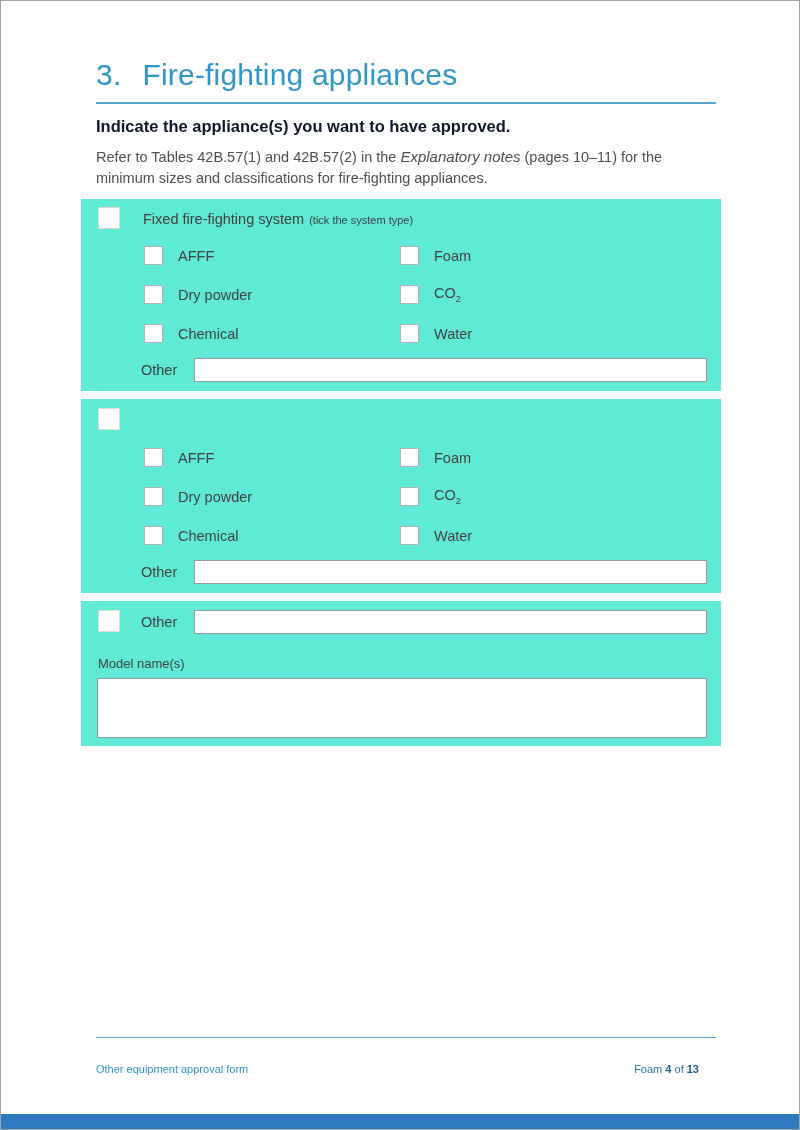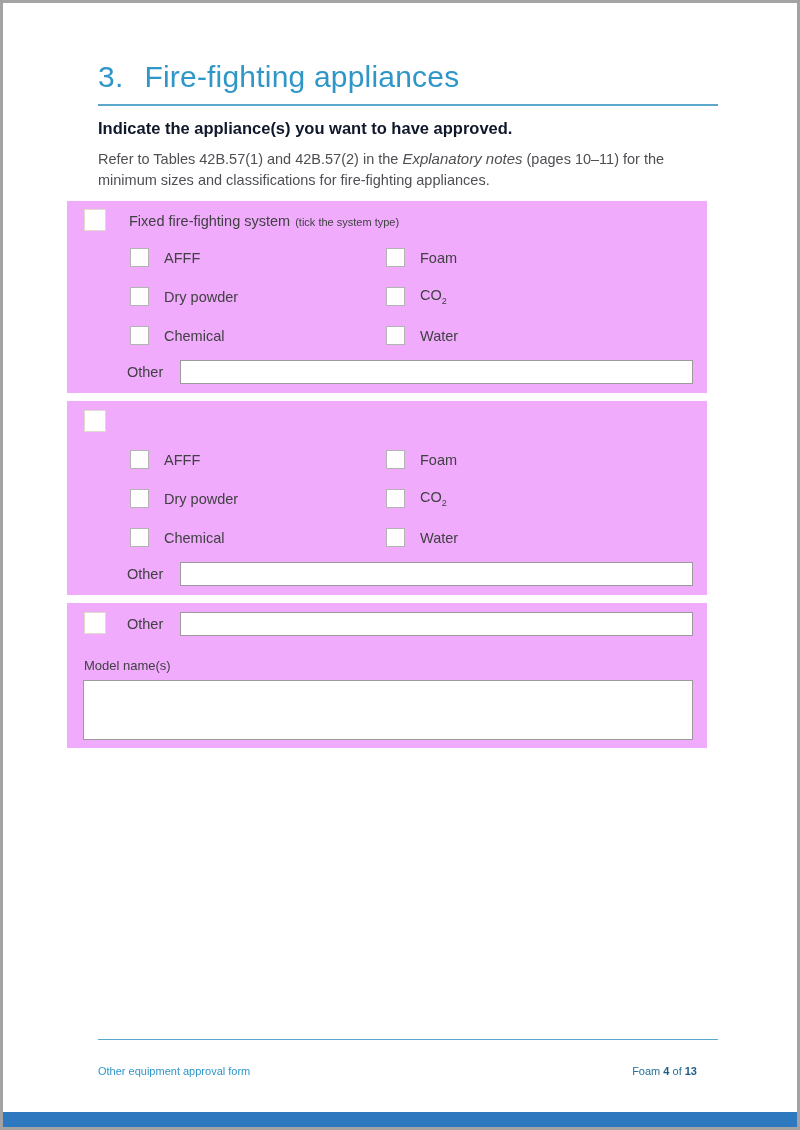--- a/index.html
+++ b/index.html
@@ -4,21 +4,21 @@
 <style>
   * { box-sizing: border-box; margin: 0; padding: 0; }
   html, body { background: #ffffff; }
   body { font-family: "Liberation Sans", sans-serif; }
 
   .page {
     position: relative;
     width: 800px;
     height: 1130px;
     background: #ffffff;
-    border: 3px solid #a3a3a3;
+    border: 1px solid #a3a3a3;
     overflow: hidden;
     padding-left: 14px;
   }
 
   
   .heading {
     position: absolute;
     left: 95px;
     top: 57px;
     width: 620px;
@@ -47,23 +47,23 @@
     width: 592px;
     color: #4d4f53;
     font-size: 14.5px;
     line-height: 20.5px;
   }
   .intro .em { font-style: italic; font-weight: 400; font-size: 15px; }
 
   
   .panel {
     position: absolute;
-    left: 64px;
+    left: 80px;
     width: 640px;
-    background: #f0abfc;
+    background: #5eead4;
   }
   .panel-1 { top: 198px; height: 192px; }
   .panel-2 { top: 398px; height: 194px; }
   .panel-3 { top: 600px; height: 145px; }
 
   .cb {
     appearance: none;
     -webkit-appearance: none;
     width: 19px;
     height: 19px;

